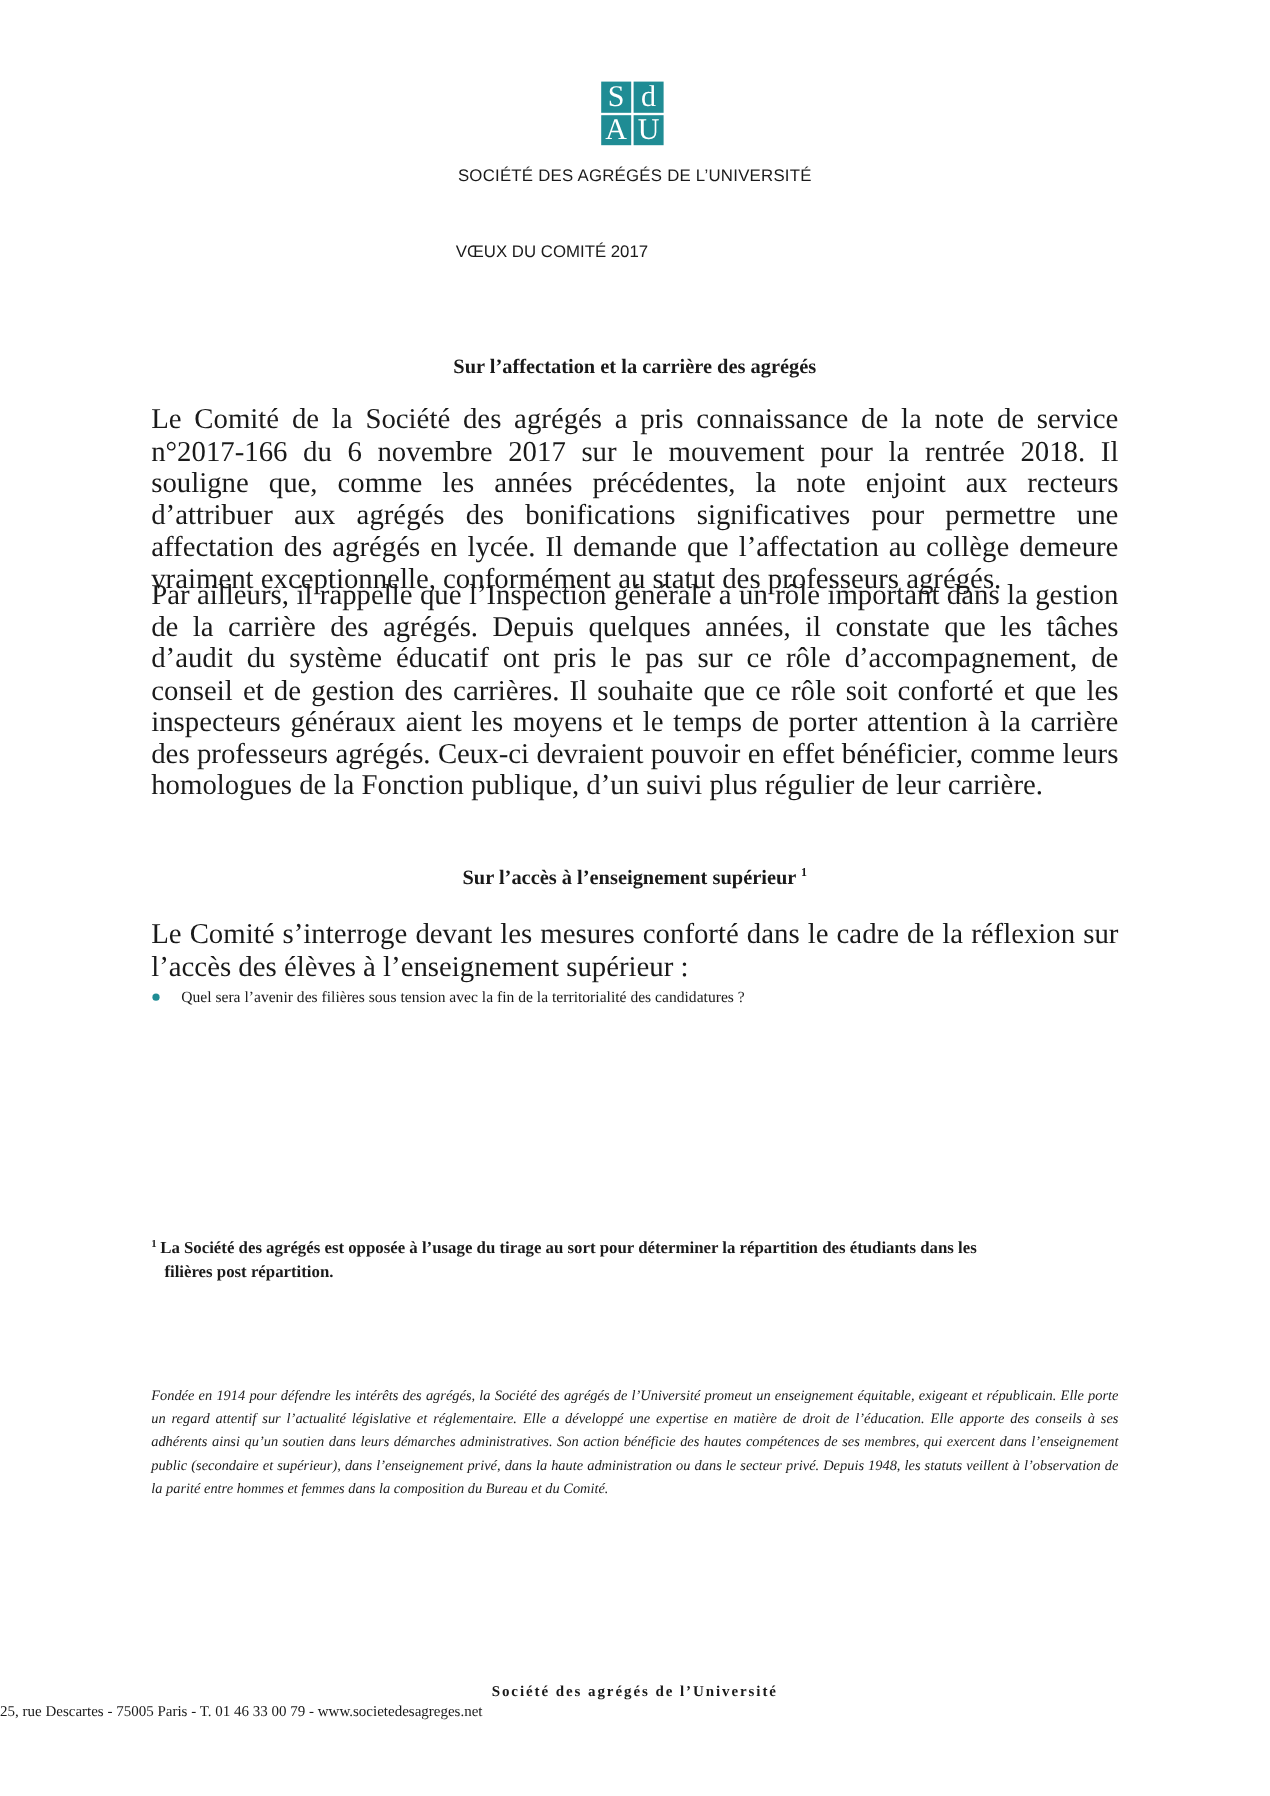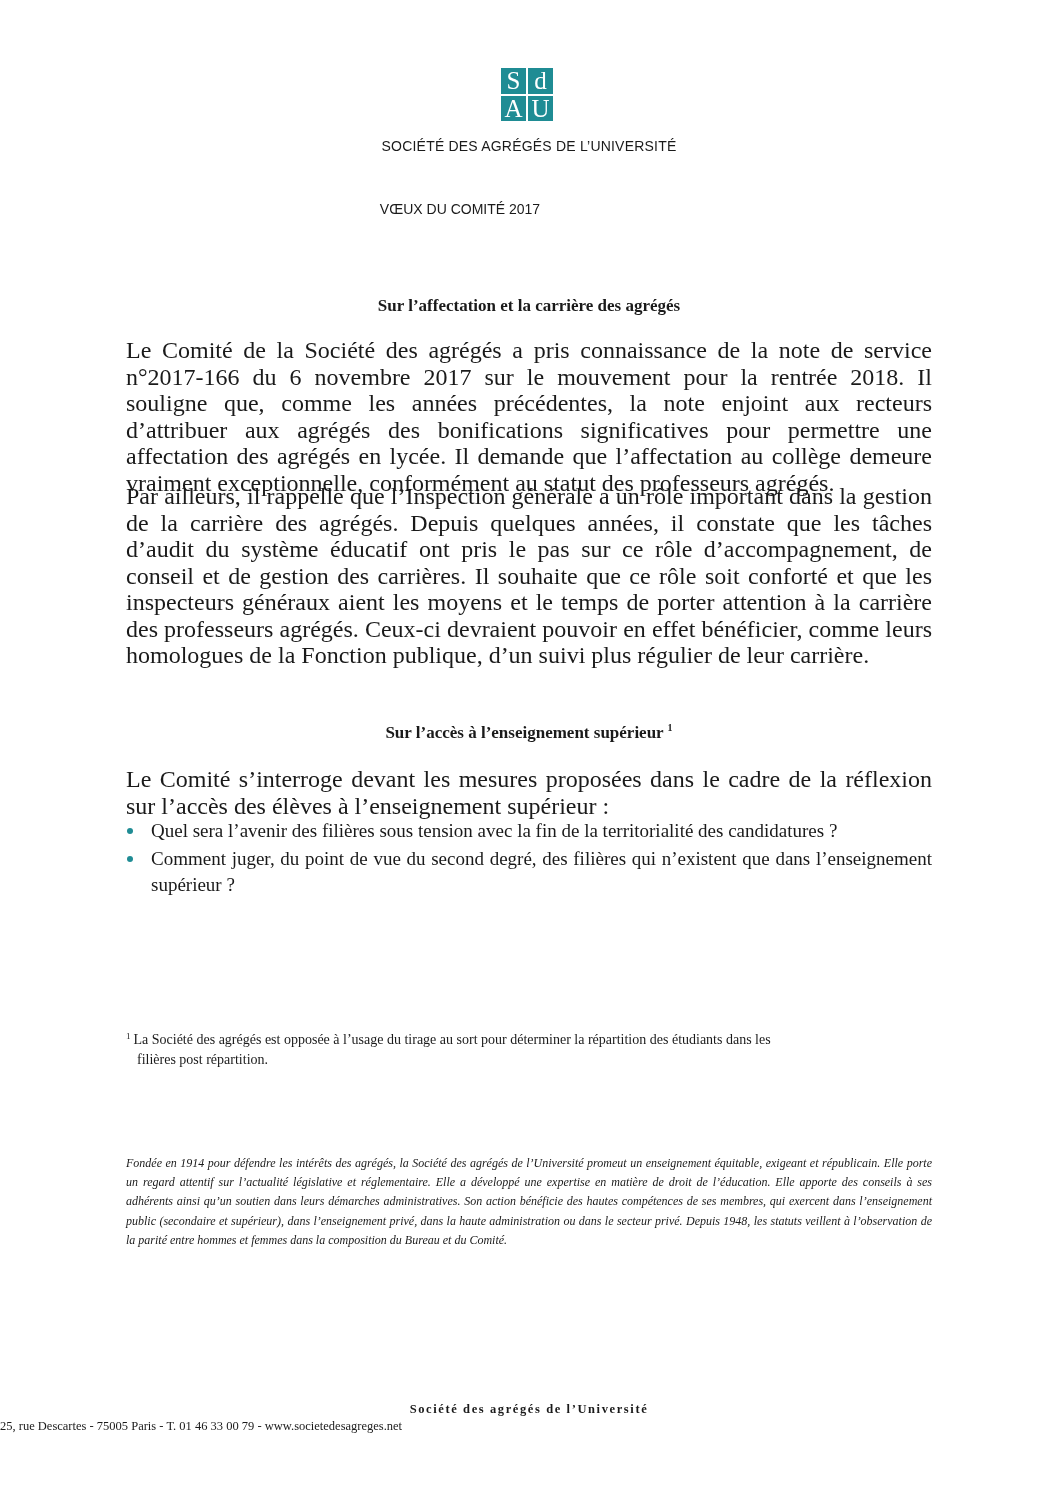--- a/index.html
+++ b/index.html
@@ -32,30 +32,30 @@
     .section-heading sup { font-size: 10px; vertical-align: 7px; }
     .para {
       position: absolute; left: 126px; width: 806px;
       font-size: 24px; line-height: 26.5px; text-align: justify; margin: 0;
     }
     .bullets {
       position: absolute; left: 126px; width: 806px; top: 818px;
       list-style: none; margin: 0; padding: 0;
     }
     .bullets li {
-      position: relative; padding-left: 25px; font-size: 19px; line-height: 26.5px;
+      position: relative; padding-left: 25px; font-size: 13px; line-height: 26.5px;
       text-align: justify; margin-bottom: 1px;
     }
     .bullets li .dot {
       position: absolute; left: 1px; top: 10px; width: 6px; height: 6px; border-radius: 50%;
       background: #1f8c94;
     }
     .footnote {
       position: absolute; left: 126px; width: 806px; top: 1026px;
-      font-size: 14px; line-height: 20px; text-align: justify; margin: 0;
+      font-size: 14px; line-height: 20px; text-align: justify; margin: 0; font-weight: bold;
     }
     .footnote .fn-body { display: block; padding-left: 0; }
     .footnote sup { font-size: 9px; vertical-align: 5px; margin-right: 3px; }
     .footnote .cont { padding-left: 11px; display: block; }
     .about {
       position: absolute; left: 126px; width: 806px; top: 1154px;
       font-size: 12px; line-height: 19.2px; font-style: italic; text-align: justify; margin: 0;
     }
     .footer-name {
       position: absolute; top: 1402px; left: 0; width: 1058px; text-align: center;
@@ -82,30 +82,26 @@
 <div class="section-heading" style="top:296px;">Sur l’affectation et la carrière des agrégés</div>
 
 <p class="para" style="top:337px;">Le Comité de la Société des agrégés a pris connaissance de la note de service n°2017-166 du 6 novembre 2017 sur le mouvement pour la rentrée 2018. Il souligne que, comme les années précédentes, la note enjoint aux recteurs d’attribuer aux agrégés des bonifications significatives pour permettre une affectation des agrégés en lycée. Il demande que l’affectation au collège demeure vraiment exceptionnelle, conformément au statut des professeurs agrégés.</p>
 <p class="para" style="top:483px;">Par ailleurs, il rappelle que l’Inspection générale a un rôle important dans la gestion de la carrière des agrégés. Depuis quelques années, il constate que les tâches d’audit du système éducatif ont pris le pas sur ce rôle d’accompagnement, de conseil et de gestion des carrières. Il souhaite que ce rôle soit conforté et que les inspecteurs généraux aient les moyens et le temps de porter attention à la carrière des professeurs agrégés. Ceux-ci devraient pouvoir en effet bénéficier, comme leurs homologues de la Fonction publique, d’un suivi plus régulier de leur carrière.</p>
 
 <div class="section-heading" style="top:722px;text-align:center;">
   <span>Sur l’accès à l’enseignement supérieur</span>
   <sup>1</sup>
 </div>
 
-<p class="para" style="top:766px;">Le Comité s’interroge devant les mesures proposées dans le cadre de la réflexion sur l’accès des élèves à l’enseignement supérieur :</p>
+<p class="para" style="top:766px;">Le Comité s’interroge devant les mesures conforté dans le cadre de la réflexion sur l’accès des élèves à l’enseignement supérieur :</p>
 
 <ul class="bullets">
   <li>
     <span class="dot"></span>
     <span>Quel sera l’avenir des filières sous tension avec la fin de la territorialité des candidatures ?</span>
-  </li>
-  <li>
-    <span class="dot"></span>
-    <span>Comment juger, du point de vue du second degré, des filières qui n’existent que dans l’enseignement supérieur ?</span>
   </li>
 </ul>
 
 <div class="footnote">
   <span class="fn-body"><sup>1</sup><span>La Société des agrégés est opposée à l’usage du tirage au sort pour déterminer la répartition des étudiants dans les</span></span>
   <span class="cont">filières post répartition.</span>
 </div>
 
 <p class="about">Fondée en 1914 pour défendre les intérêts des agrégés, la Société des agrégés de l’Université promeut un enseignement équitable, exigeant et républicain. Elle porte un regard attentif sur l’actualité législative et réglementaire. Elle a développé une expertise en matière de droit de l’éducation. Elle apporte des conseils à ses adhérents ainsi qu’un soutien dans leurs démarches administratives. Son action bénéficie des hautes compétences de ses membres, qui exercent dans l’enseignement public (secondaire et supérieur), dans l’enseignement privé, dans la haute administration ou dans le secteur privé. Depuis 1948, les statuts veillent à l’observation de la  parité entre hommes et femmes dans la composition du Bureau et du Comité.</p>
 

